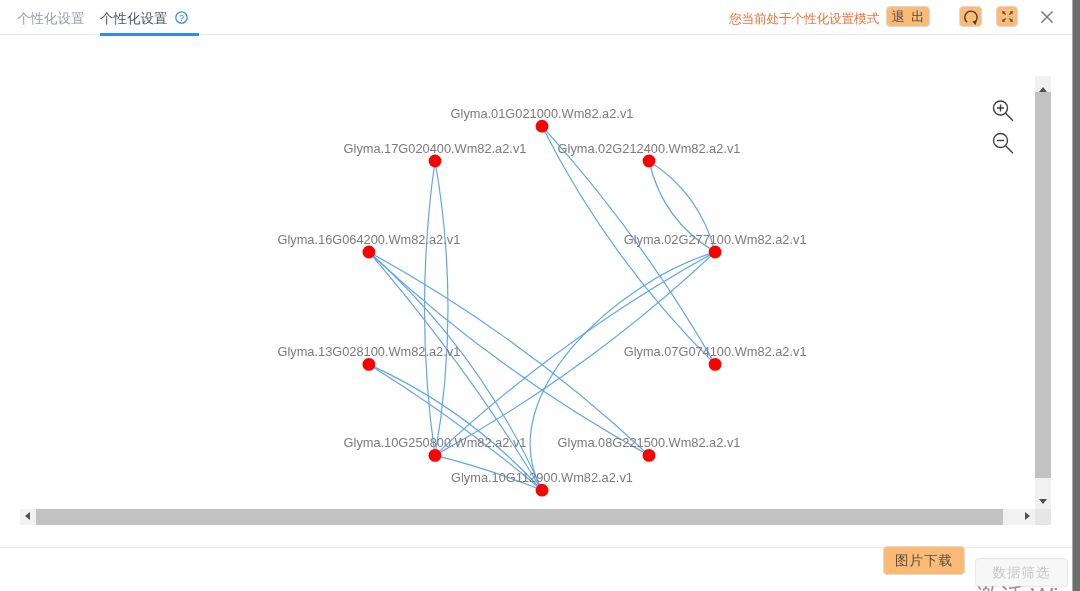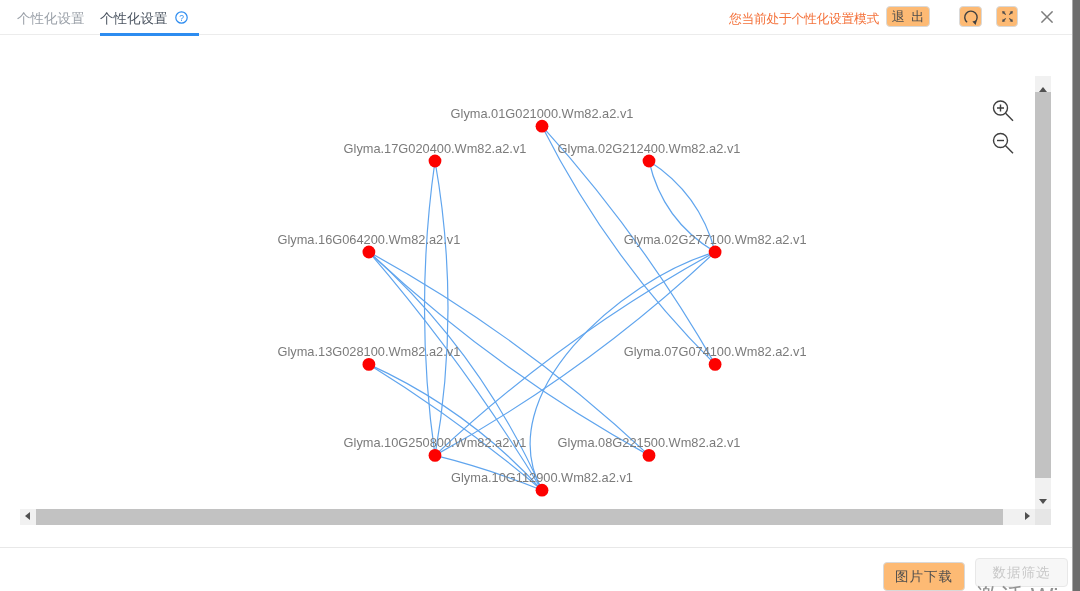--- a/index.html
+++ b/index.html
@@ -22,21 +22,21 @@
 
 #vsb { left:1035px; top:76px; width:15.6px; height:432.5px; background:#f1f1f1; }
 #vthumb { left:1035px; top:92px; width:15.6px; height:386px; background:#c2c2c2; }
 #hsb { left:20px; top:508.5px; width:1015.6px; height:16px; background:#f1f1f1; }
 #hthumb { left:36px; top:508.5px; width:967px; height:16px; background:#c2c2c2; }
 #corner { left:1035px; top:508.5px; width:15.6px; height:16px; background:#e6e6e6; }
 .tri { width:0; height:0; }
 
 
 #footline { left:0; top:547px; width:1072px; height:1px; background:#e8e8e8; }
-#dlbtn { left:883px; top:562px; width:82px; height:29px; font-size:13.5px; color:#4d4d4d;
+#dlbtn { left:883px; top:546px; width:82px; height:29px; font-size:13.5px; color:#4d4d4d;
   text-align:center; line-height:27px; letter-spacing:1px; }
 #filterbtn { left:975px; top:558px; width:93px; height:29px; font-size:13.5px; color:#c8c8c8;
   border:1px solid #e8e8e8; border-radius:4px; background:#f7f7f7;
   text-align:center; line-height:27px; letter-spacing:1px; }
 #watermark { left:976px; top:581px; font-size:24px; color:#929292; white-space:nowrap; z-index:5; }
 
 
 #pagesb { left:1072.5px; top:0; width:7.5px; height:591px; background:#6d6d6d; }
 #pagesbline { left:1072px; top:0; width:1px; height:591px; background:#a9a9a9; }
 </style>

